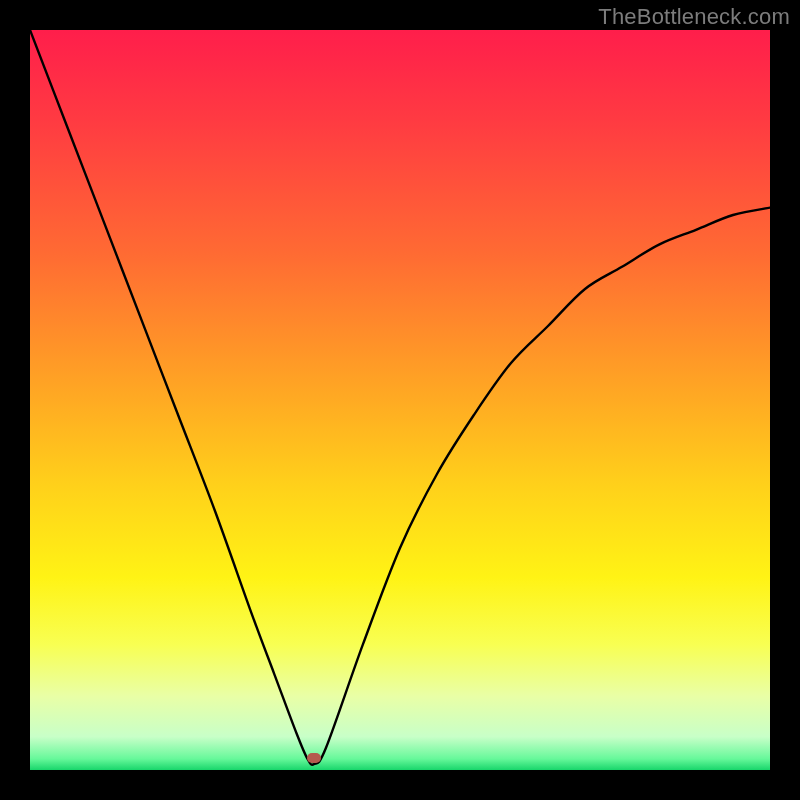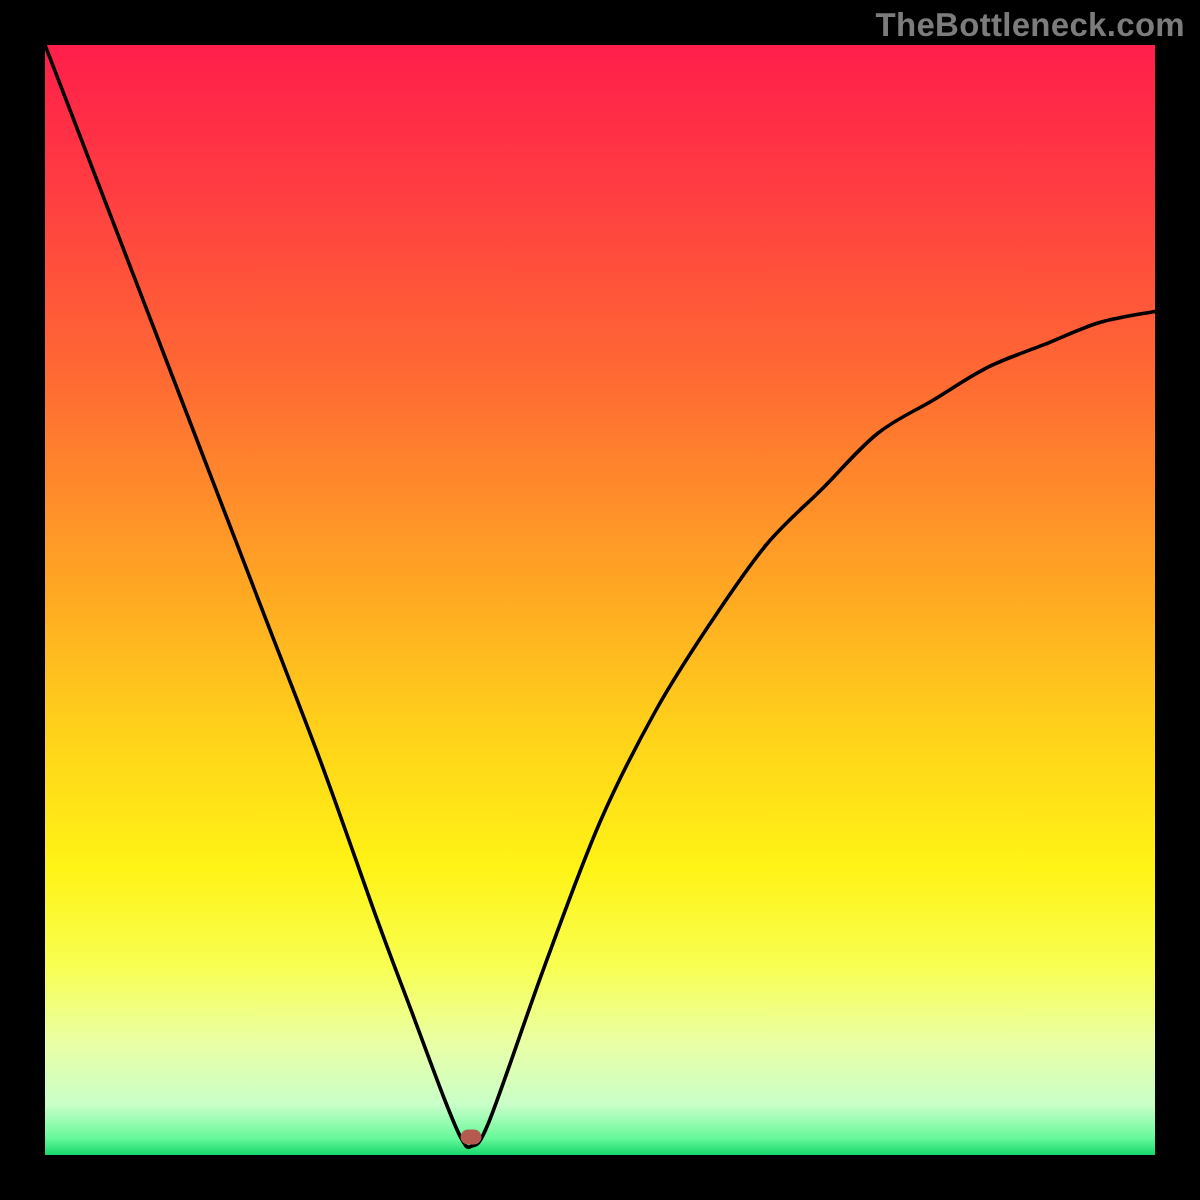--- a/index.html
+++ b/index.html
@@ -47,21 +47,21 @@
     height: 10px;
     border-radius: 5px;
     transform: translate(-50%, -50%);
   }
   .watermark {
     position: absolute;
     top: 4px;
     right: 10px;
     color: #7c7c7c;
     font-size: 22px;
-    font-weight: 700;
+    font-weight: 400;
     letter-spacing: 0.2px;
   }
 </style>
 </head>
 <body>
 
 <div class="frame">
   <div class="plot">
     <svg class="gradient" viewBox="0 0 740 740" preserveAspectRatio="none">
       <defs>

